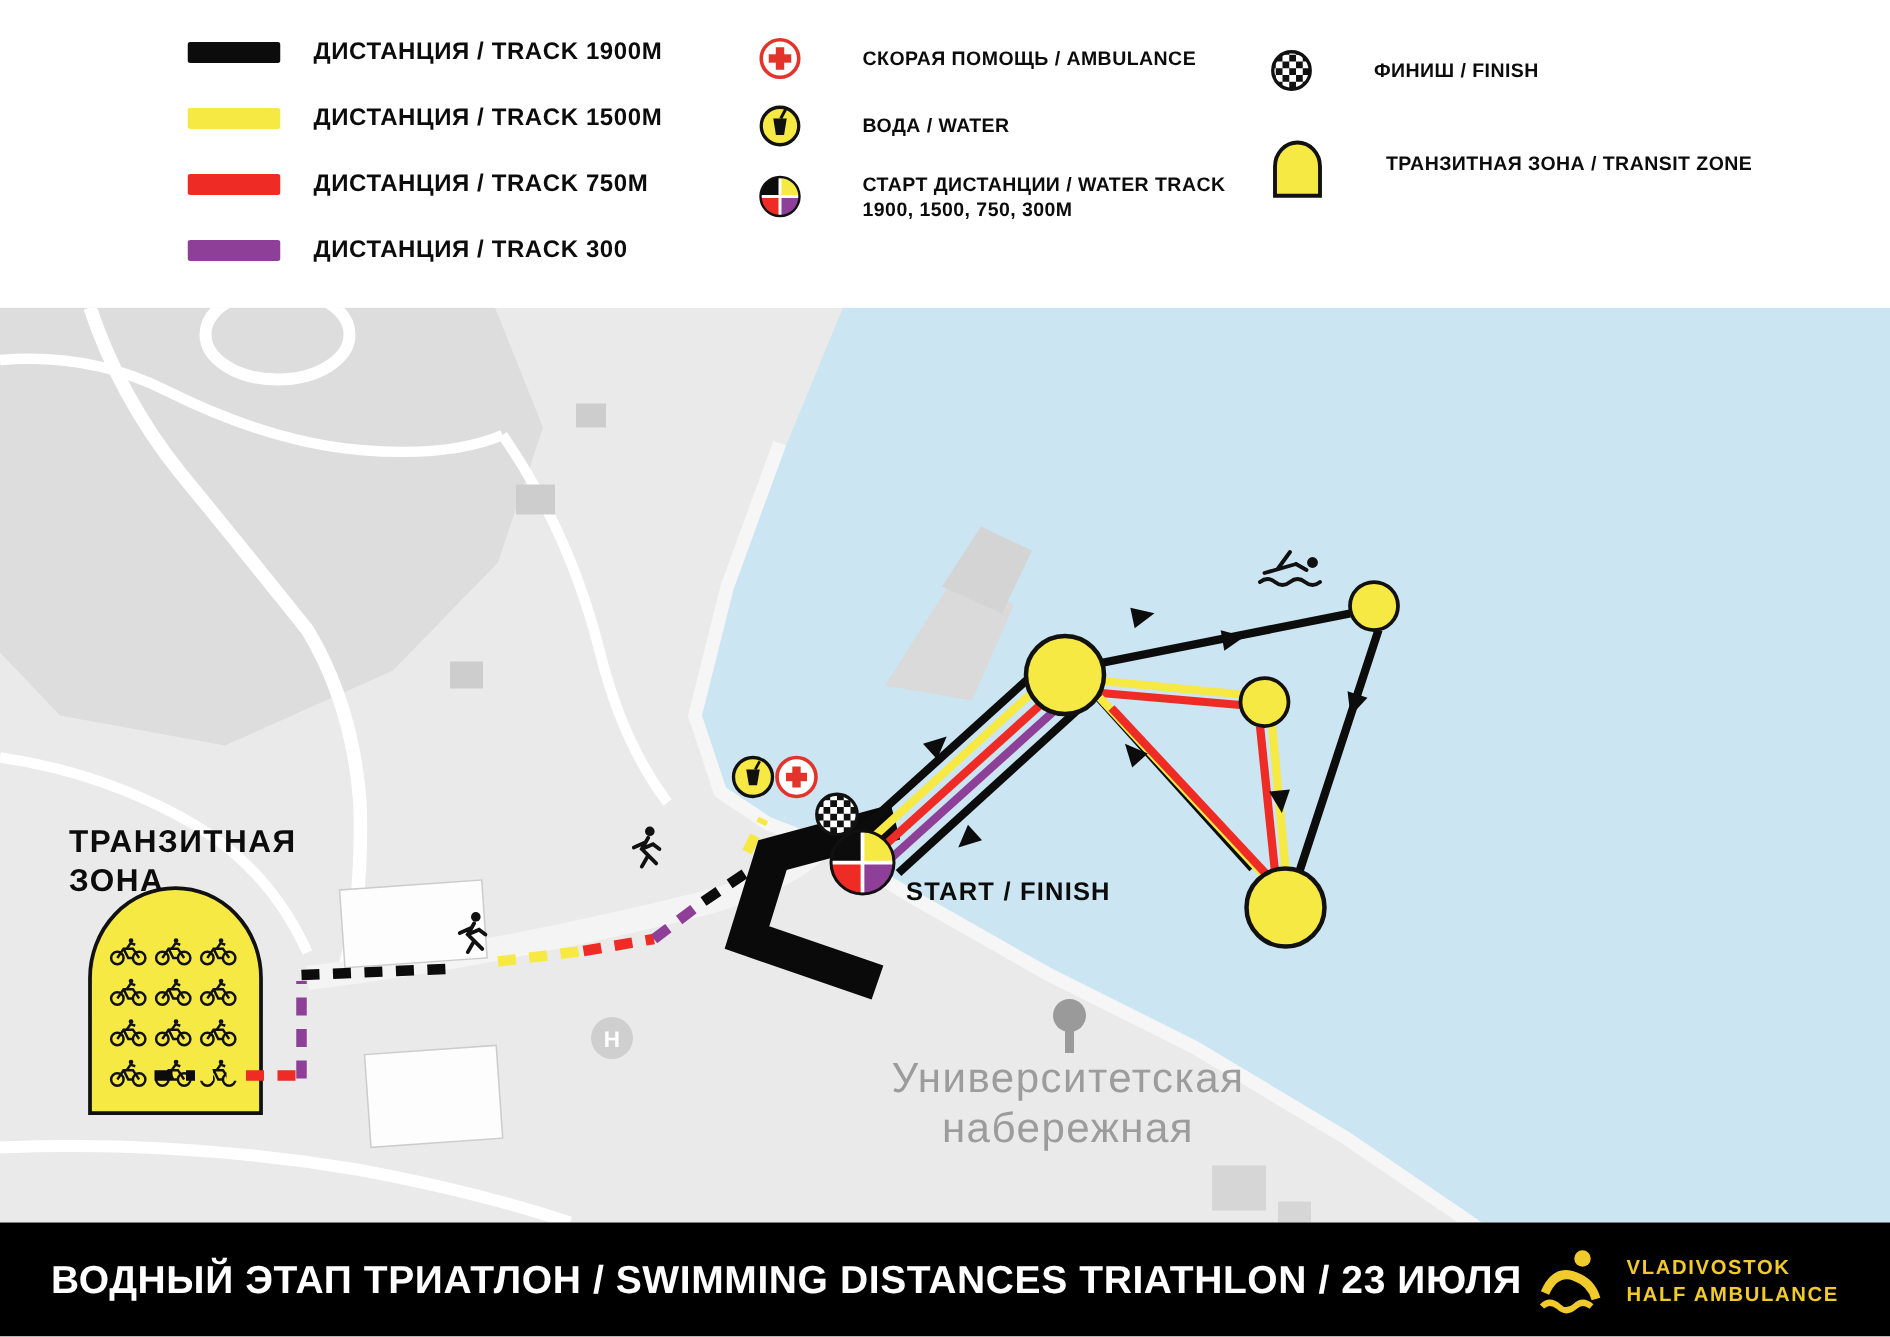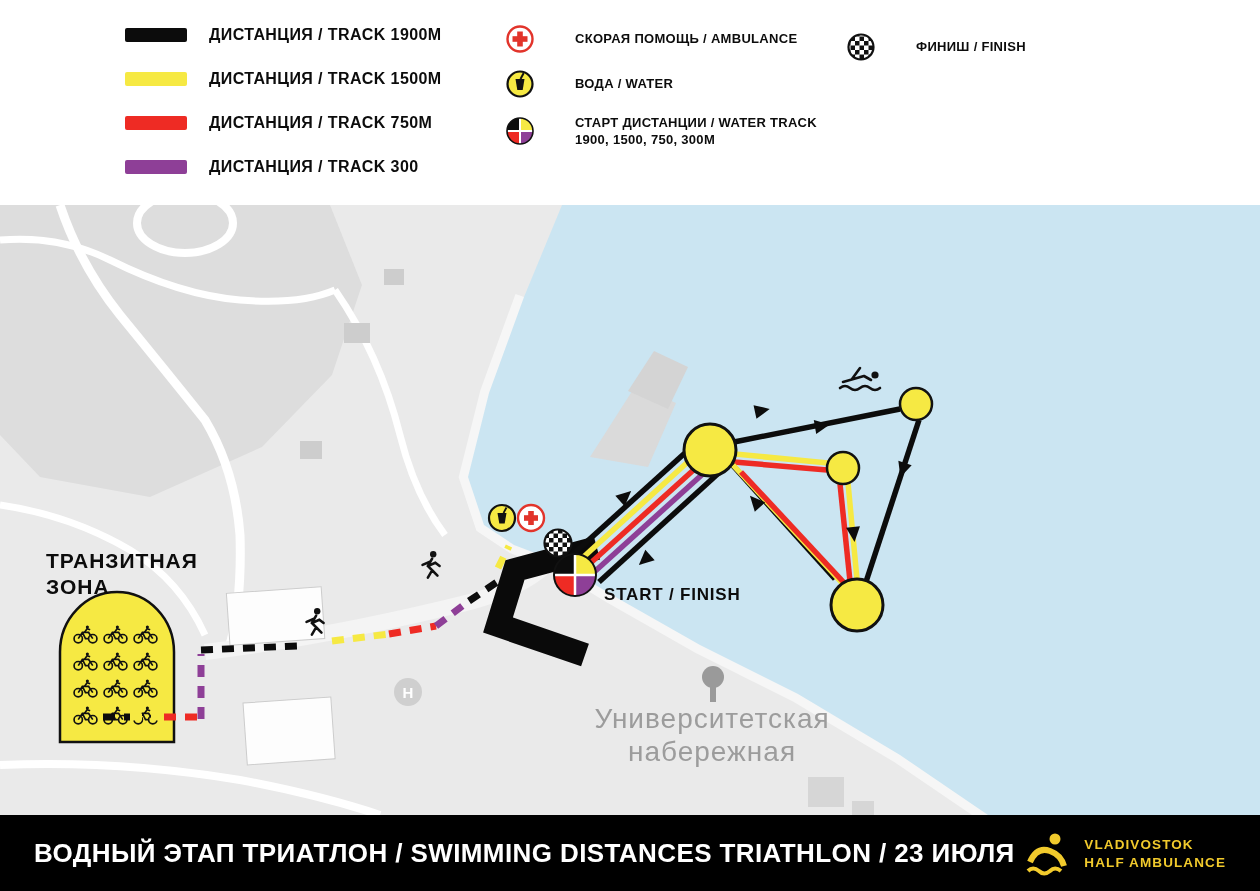--- a/index.html
+++ b/index.html
@@ -102,20 +102,26 @@
       </span>
     </div>
   </div>
 
   <div class="col col-symbols2">
     <div class="row">
       <svg width="30" height="30">
         <circle cx="15" cy="15" r="12.5" fill="url(#chk)" stroke="#111" stroke-width="2.2"></circle>
       </svg>
       <span class="sym-label">ФИНИШ / FINISH</span>
+    </div>
+    <div class="row">
+      <svg width="38" height="46">
+        <path d="M4 44.5 V25 A15 16 0 0 1 34 25 V44.5 Z" fill="#f6e943" stroke="#111" stroke-width="2.6"></path>
+      </svg>
+      <span class="sym-label">ТРАНЗИТНАЯ ЗОНА / TRANSIT ZONE</span>
     </div>
   </div>
 </div>
 
 <svg class="map" viewBox="0 0 1260 610" xmlns="http://www.w3.org/2000/svg" xmlns:xlink="http://www.w3.org/1999/xlink">
   <defs>
     <symbol id="bike" viewBox="0 0 26 18">
       <circle cx="6" cy="13" r="4" fill="none" stroke="#111" stroke-width="1.6"></circle>
       <circle cx="20" cy="13" r="4" fill="none" stroke="#111" stroke-width="1.6"></circle>
       <path d="M6 13 L10 7 H16 L20 13 M10 7 L13 13 H16" fill="none" stroke="#111" stroke-width="1.6"></path>

